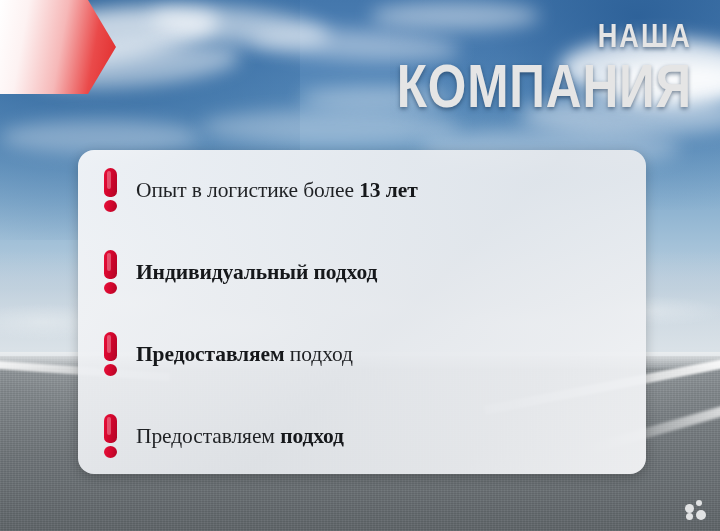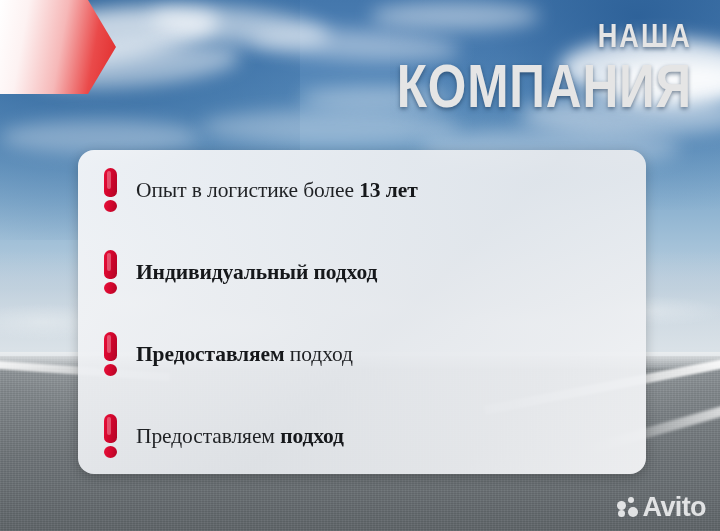--- a/index.html
+++ b/index.html
@@ -429,16 +429,15 @@
       </div>
   </div>
 
   <div class="avito">
     <div class="avito-dots">
       <span class="ad1"></span>
         <span class="ad2"></span>
         <span class="ad3"></span>
         <span class="ad4"></span>
     </div>
-    <div class="avito-word">Avito</div>
   </div>
 
 </div>
 
 </body></html>

